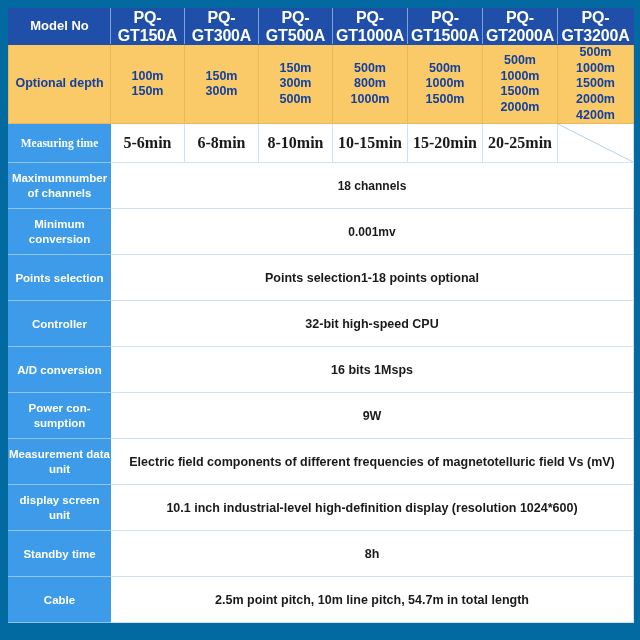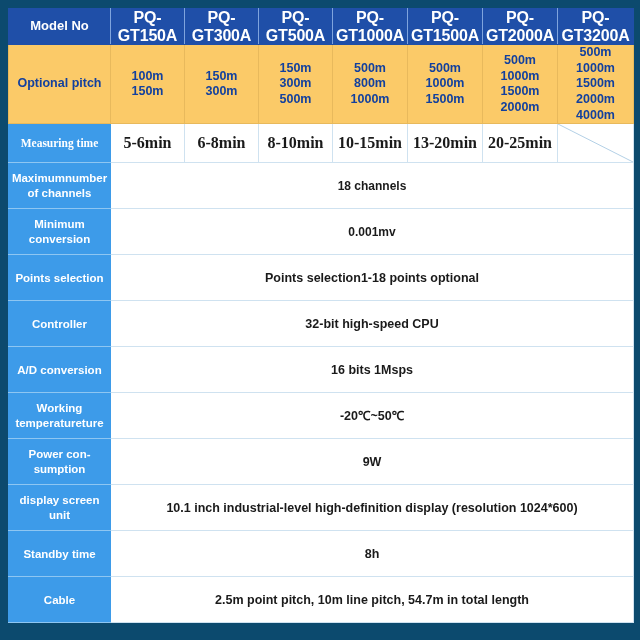--- a/index.html
+++ b/index.html
@@ -13,21 +13,21 @@
   body {
     font-family: "Liberation Sans", sans-serif;
     -webkit-font-smoothing: antialiased;
   }
 
   #spec-table-wrap {
     box-sizing: border-box;
     width: 640px;
     height: 640px;
     padding: 8px 7px 0 8px;
-    background: #0c4a6e;
+    background: #0369a1;
   }
 
   table.spec-table {
     border-collapse: collapse;
     table-layout: fixed;
     width: 625px;
     font-size: 11.5px;
   }
 
   table.spec-table td {
@@ -129,21 +129,21 @@
         <td class="hdr-cell">PQ-GT150A</td>
         <td class="hdr-cell">PQ-GT300A</td>
         <td class="hdr-cell">PQ-GT500A</td>
         <td class="hdr-cell">PQ-GT1000A</td>
         <td class="hdr-cell">PQ-GT1500A</td>
         <td class="hdr-cell">PQ-GT2000A</td>
         <td class="hdr-cell last">PQ-GT3200A</td>
       </tr>
 
       <tr class="depth-row">
-        <td class="depth-label">Optional pitch</td>
+        <td class="depth-label">Optional depth</td>
         <td>
             <div class="stack">
               <span>100m</span>
               <span>150m</span>
             </div>
           </td>
         <td>
             <div class="stack">
               <span>150m</span>
               <span>300m</span>
@@ -177,32 +177,32 @@
               <span>1500m</span>
               <span>2000m</span>
             </div>
           </td>
         <td>
             <div class="stack">
               <span>500m</span>
               <span>1000m</span>
               <span>1500m</span>
               <span>2000m</span>
-              <span>4000m</span>
+              <span>4200m</span>
             </div>
           </td>
       </tr>
 
       <tr class="r-time">
         <td class="row-label">Measuring time</td>
         <td class="val time">5-6min</td>
         <td class="val time">6-8min</td>
         <td class="val time">8-10min</td>
         <td class="val time">10-15min</td>
-        <td class="val time">13-20min</td>
+        <td class="val time">15-20min</td>
         <td class="val time">20-25min</td>
         <td class="empty-diag">
           <svg viewBox="0 0 100 100" preserveAspectRatio="none">
             <line x1="0" y1="0" x2="100" y2="100" stroke="#9fc4e0" stroke-width="0.8" vector-effect="non-scaling-stroke"></line>
           </svg>
         </td>
       </tr>
 
       <tr class="r-std">
         <td class="row-label">Maximumnumber of channels</td>
@@ -218,26 +218,26 @@
       </tr>
       <tr class="r-std">
         <td class="row-label">Controller</td>
         <td class="val wide" colspan="7">32-bit high-speed CPU</td>
       </tr>
       <tr class="r-std">
         <td class="row-label">A/D conversion</td>
         <td class="val wide" colspan="7">16 bits   1Msps</td>
       </tr>
       <tr class="r-std">
-        <td class="row-label">Working temperatureture</td>
-        <td class="val wide" colspan="7">-20℃~50℃</td>
-      </tr>
-      <tr class="r-std">
         <td class="row-label">Power con-sumption</td>
         <td class="val wide" colspan="7">9W</td>
+      </tr>
+      <tr class="r-std">
+        <td class="row-label">Measurement data unit</td>
+        <td class="val wide" colspan="7">Electric field components of different frequencies of magnetotelluric field Vs (mV)</td>
       </tr>
       <tr class="r-std">
         <td class="row-label">display screen unit</td>
         <td class="val wide" colspan="7">10.1 inch industrial-level high-definition display (resolution 1024*600)</td>
       </tr>
       <tr class="r-std">
         <td class="row-label">Standby time</td>
         <td class="val wide" colspan="7">8h</td>
       </tr>
       <tr class="r-std">

